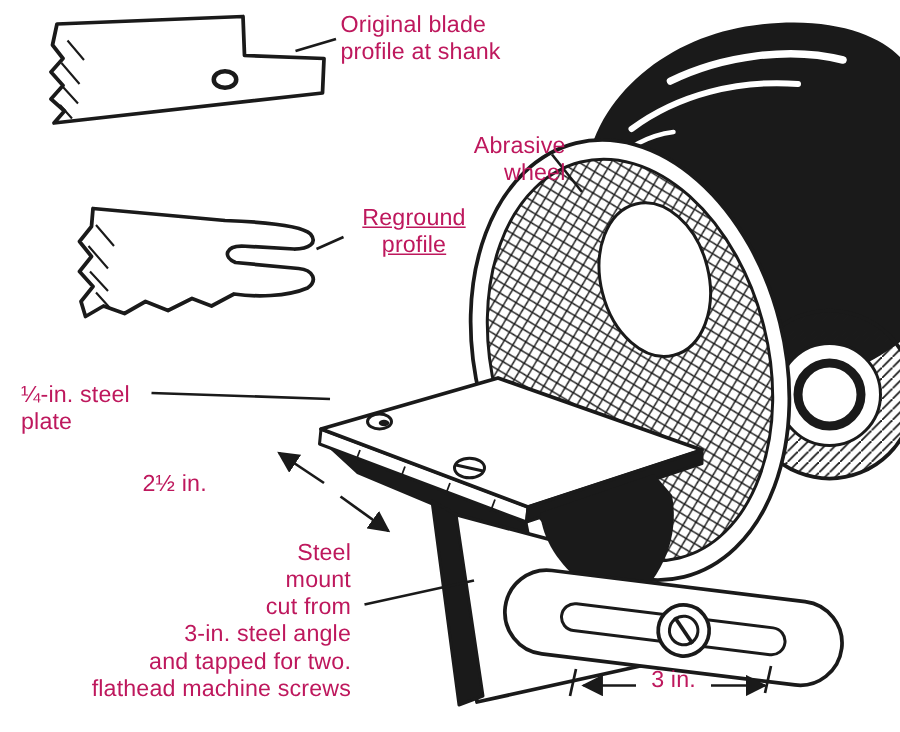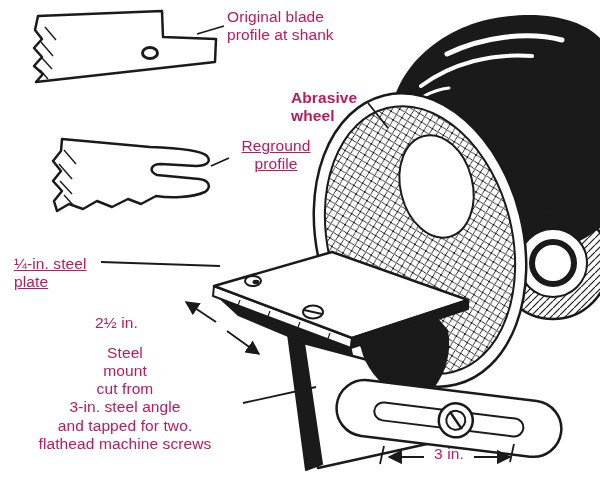--- a/index.html
+++ b/index.html
@@ -13,25 +13,25 @@
   .canvas svg{position:absolute;left:0;top:0;}
   .label{
     position:absolute;
     color:#be185d;
     font-size:15.5px;
     line-height:1.17;
     white-space:pre-line;
     letter-spacing:0.1px;
   }
   .lbl-original{left:227px;top:8px;}
-  .lbl-abrasive{left:291px;top:89px;width:86px;text-align:left;font-weight:bold;}
+  .lbl-abrasive{left:291px;top:89px;width:86px;text-align:right;}
   .lbl-reground{left:230px;top:137px;width:92px;text-align:center;text-decoration:underline;}
-  .lbl-plate{left:14px;top:255px;text-decoration:underline;}
+  .lbl-plate{left:14px;top:255px;}
   .lbl-dim25{left:95px;top:314px;text-align:center;}
-  .lbl-mount{left:16px;top:344px;width:218px;text-align:center;}
+  .lbl-mount{left:16px;top:360px;width:218px;text-align:right;}
   .lbl-dim3{left:427px;top:445px;width:44px;text-align:center;}
 </style>
 </head>
 <body>
 
 <div class="canvas">
 
   <svg width="600" height="488" viewBox="0 0 600 488">
     <defs>
       <pattern id="xh" patternUnits="userSpaceOnUse" width="9" height="9">

